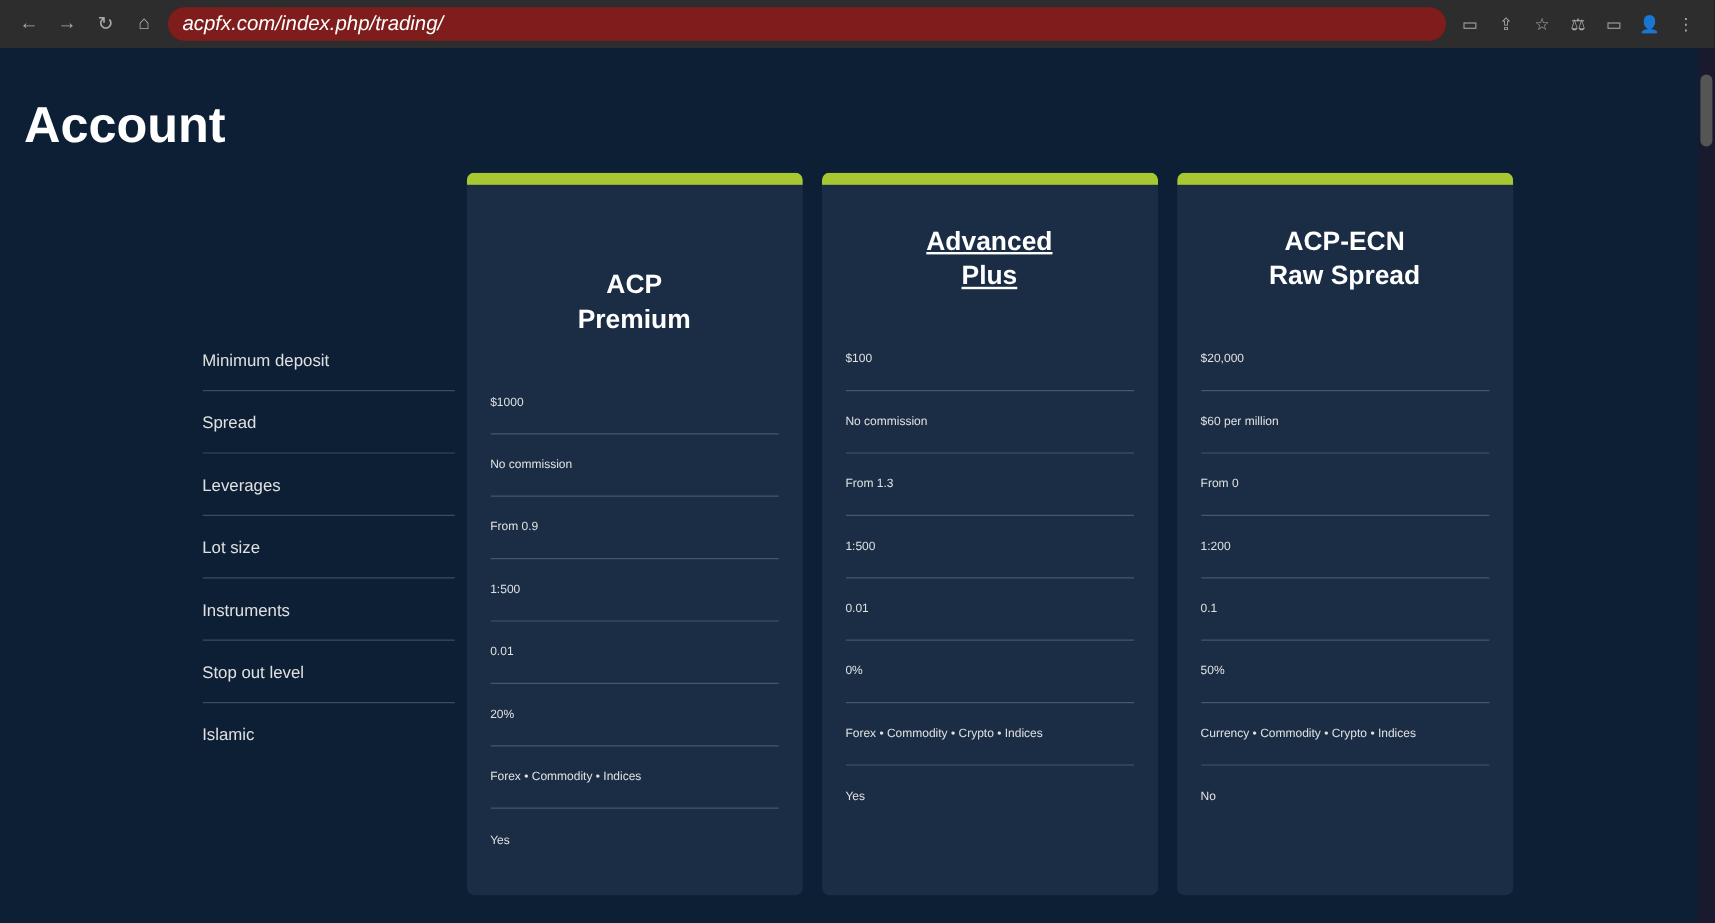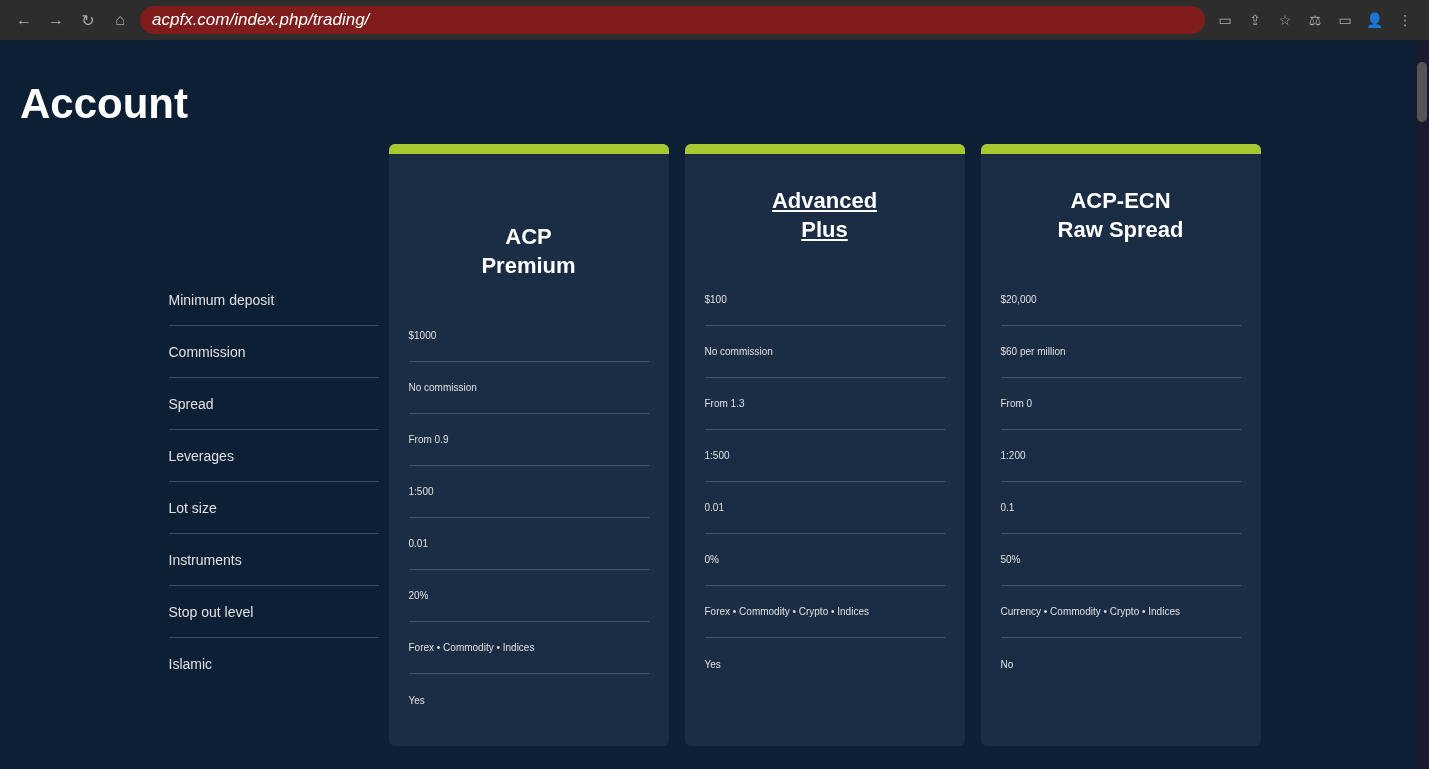--- a/index.html
+++ b/index.html
@@ -211,21 +211,20 @@
   </div>
 </div>
 
 <div class="page-content">
   <h1 class="page-title">Account</h1>
 
   <div class="comparison-section">
 
     <div class="labels-column">
       <div class="label-row">Minimum deposit</div>
-      <div class="label-row">Commission</div>
       <div class="label-row">Spread</div>
       <div class="label-row">Leverages</div>
       <div class="label-row">Lot size</div>
       <div class="label-row">Instruments</div>
       <div class="label-row">Stop out level</div>
       <div class="label-row">Islamic</div>
     </div>
 
     <div class="cards-container">
 

